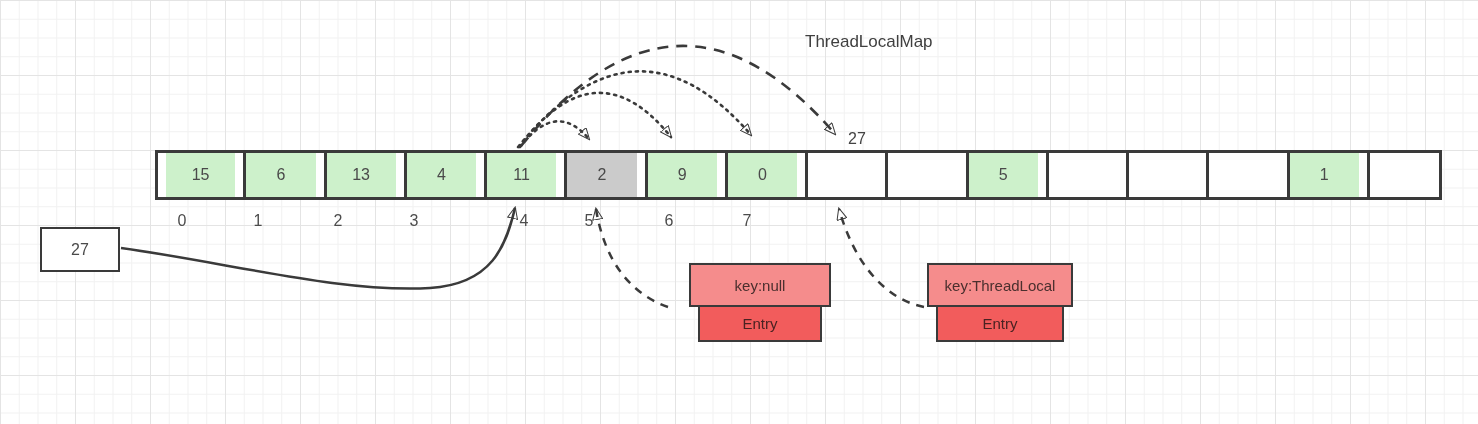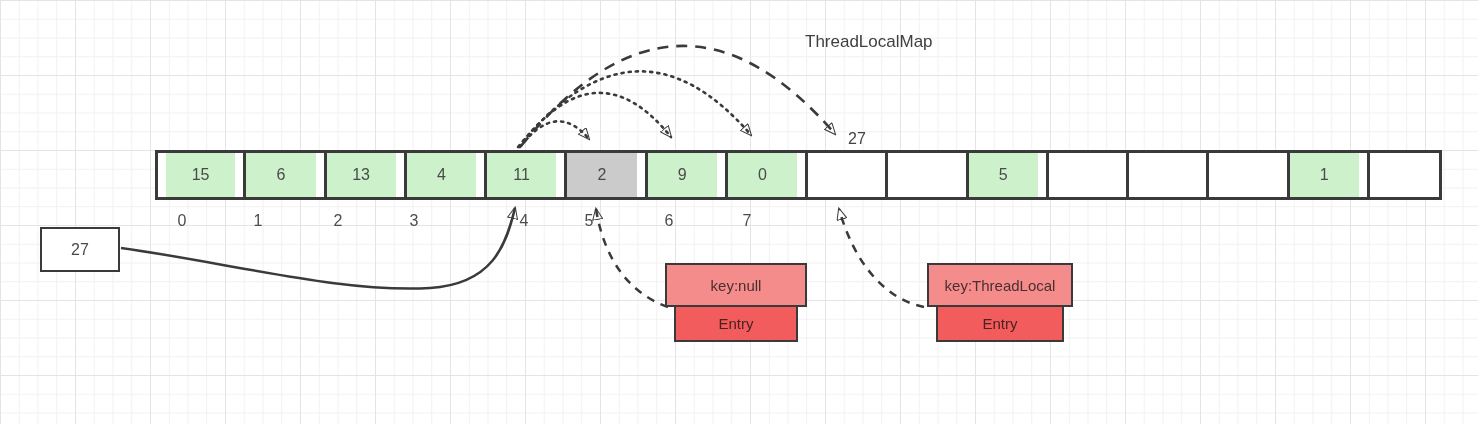--- a/index.html
+++ b/index.html
@@ -66,21 +66,21 @@
     width:80px; height:45px;
     box-sizing:border-box;
     border:2.5px solid var(--line);
     background:#ffffff;
     display:flex; align-items:center; justify-content:center;
     font-size:16px; color:#4a4a4a;
   }
 
   
   .entry { position:absolute; top:263px; }
-  .entry.entry-left  { left:665px; width:142px;border-radius:18px; }
+  .entry.entry-left  { left:689px; width:142px;border-radius:18px; }
   .entry.entry-right { left:927px; width:146px; }
   .entry .row {
     box-sizing:border-box;
     border:2.5px solid var(--line);
     background:var(--entry-light);
     height:44px;
     display:flex; align-items:center; justify-content:center;
     font-size:15px; color:#4a2f2e;
   }
   .entry .row.value-row { border-top:none; }

